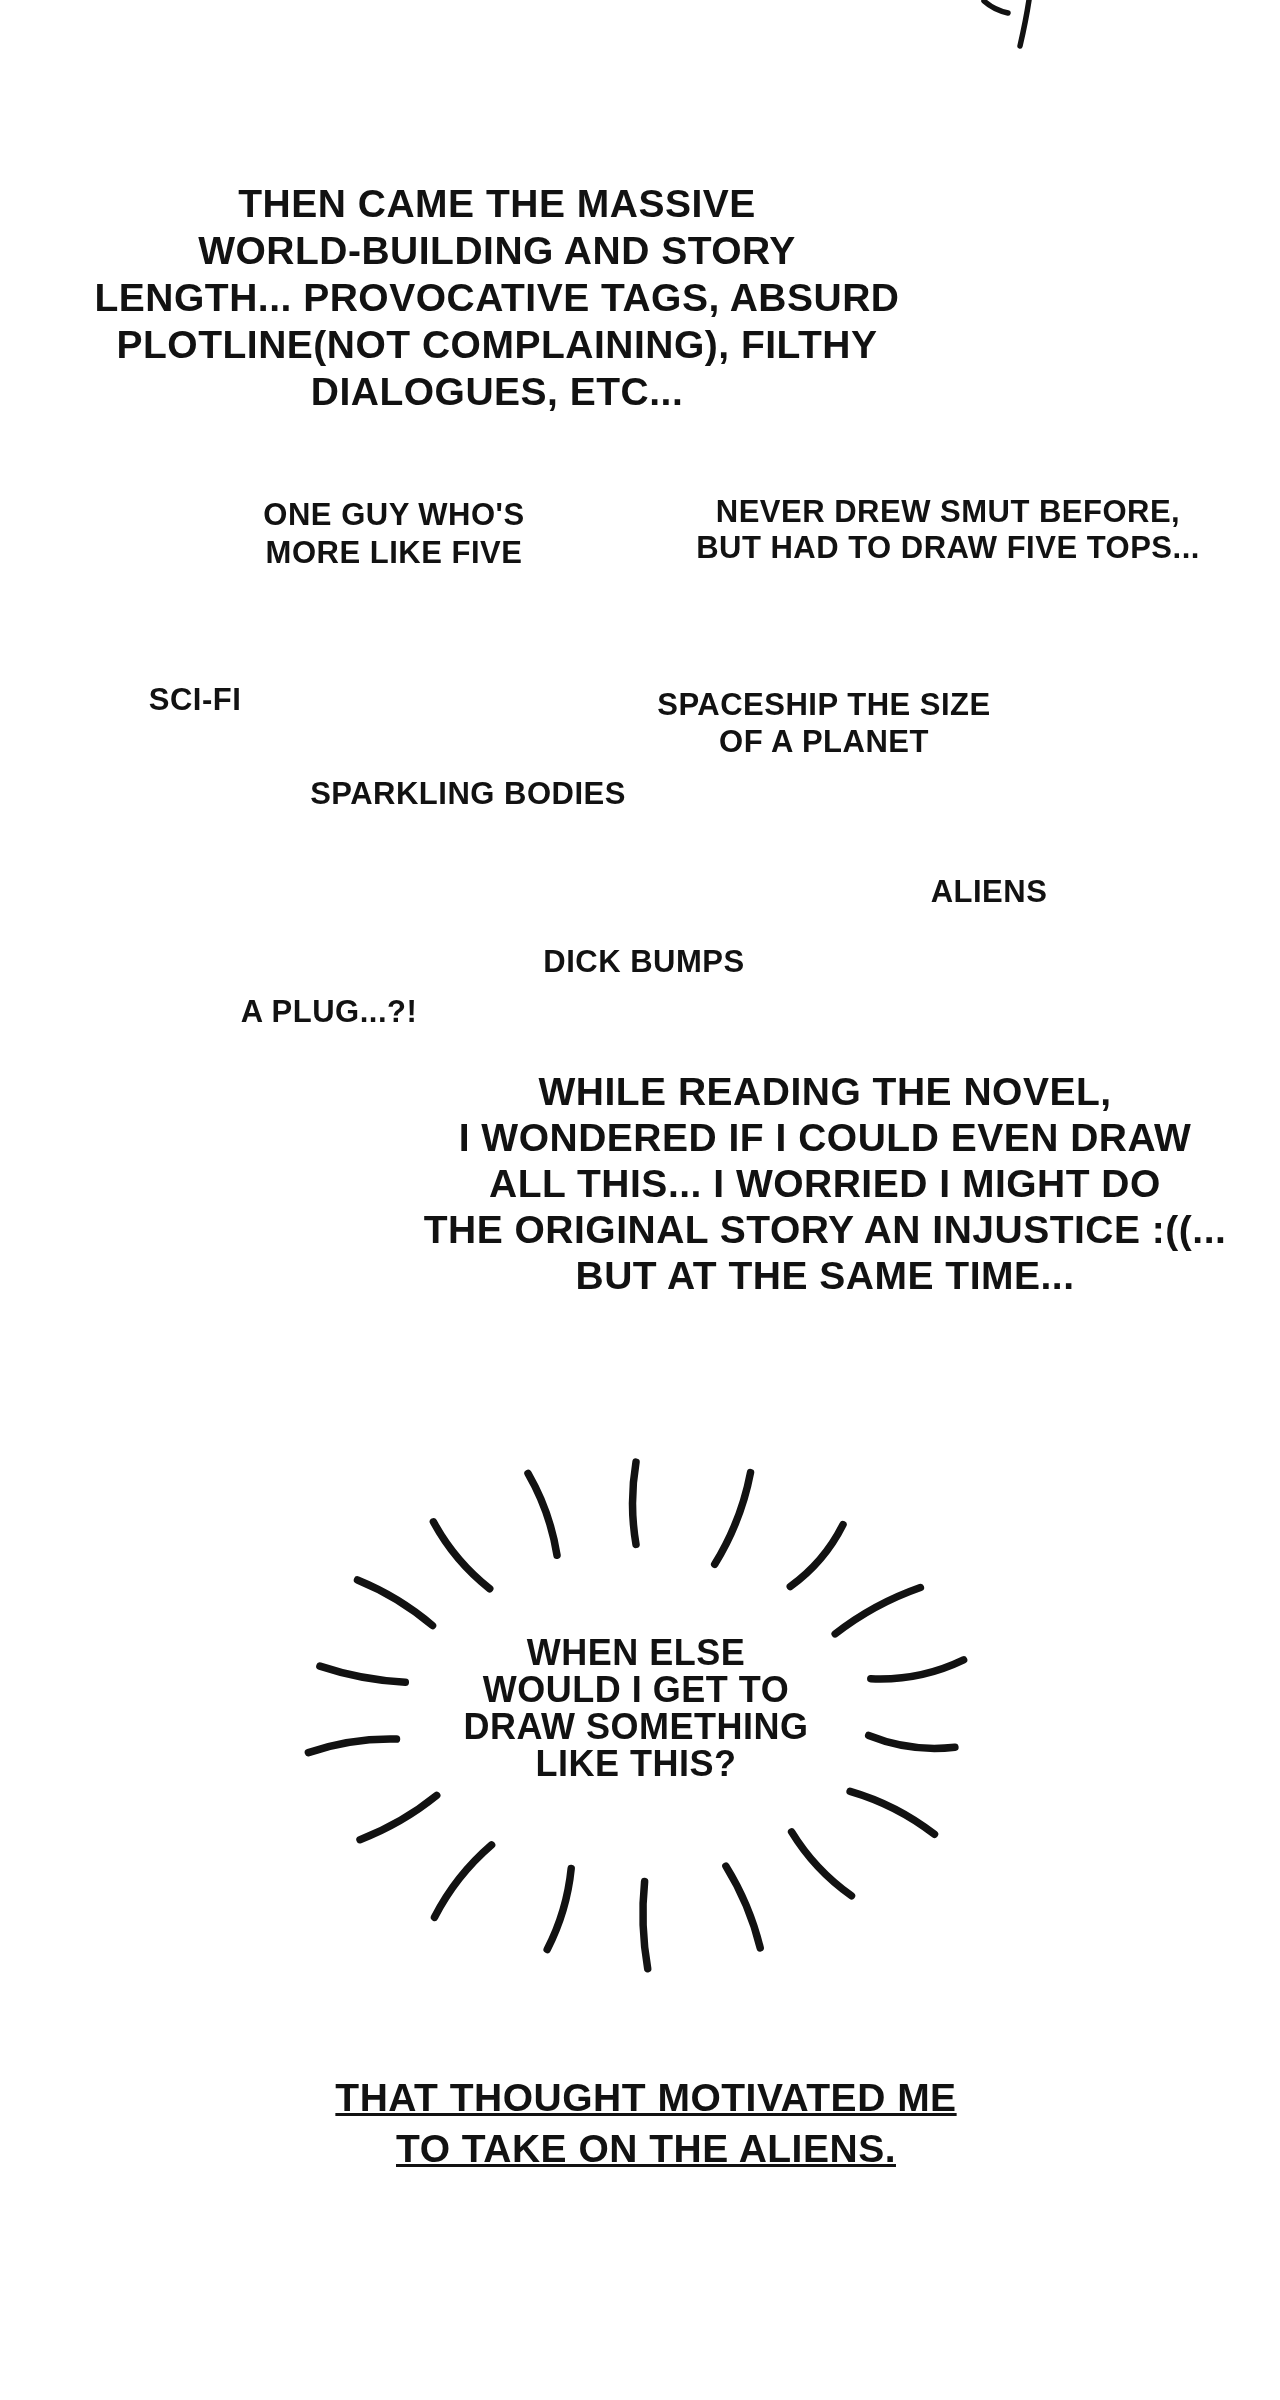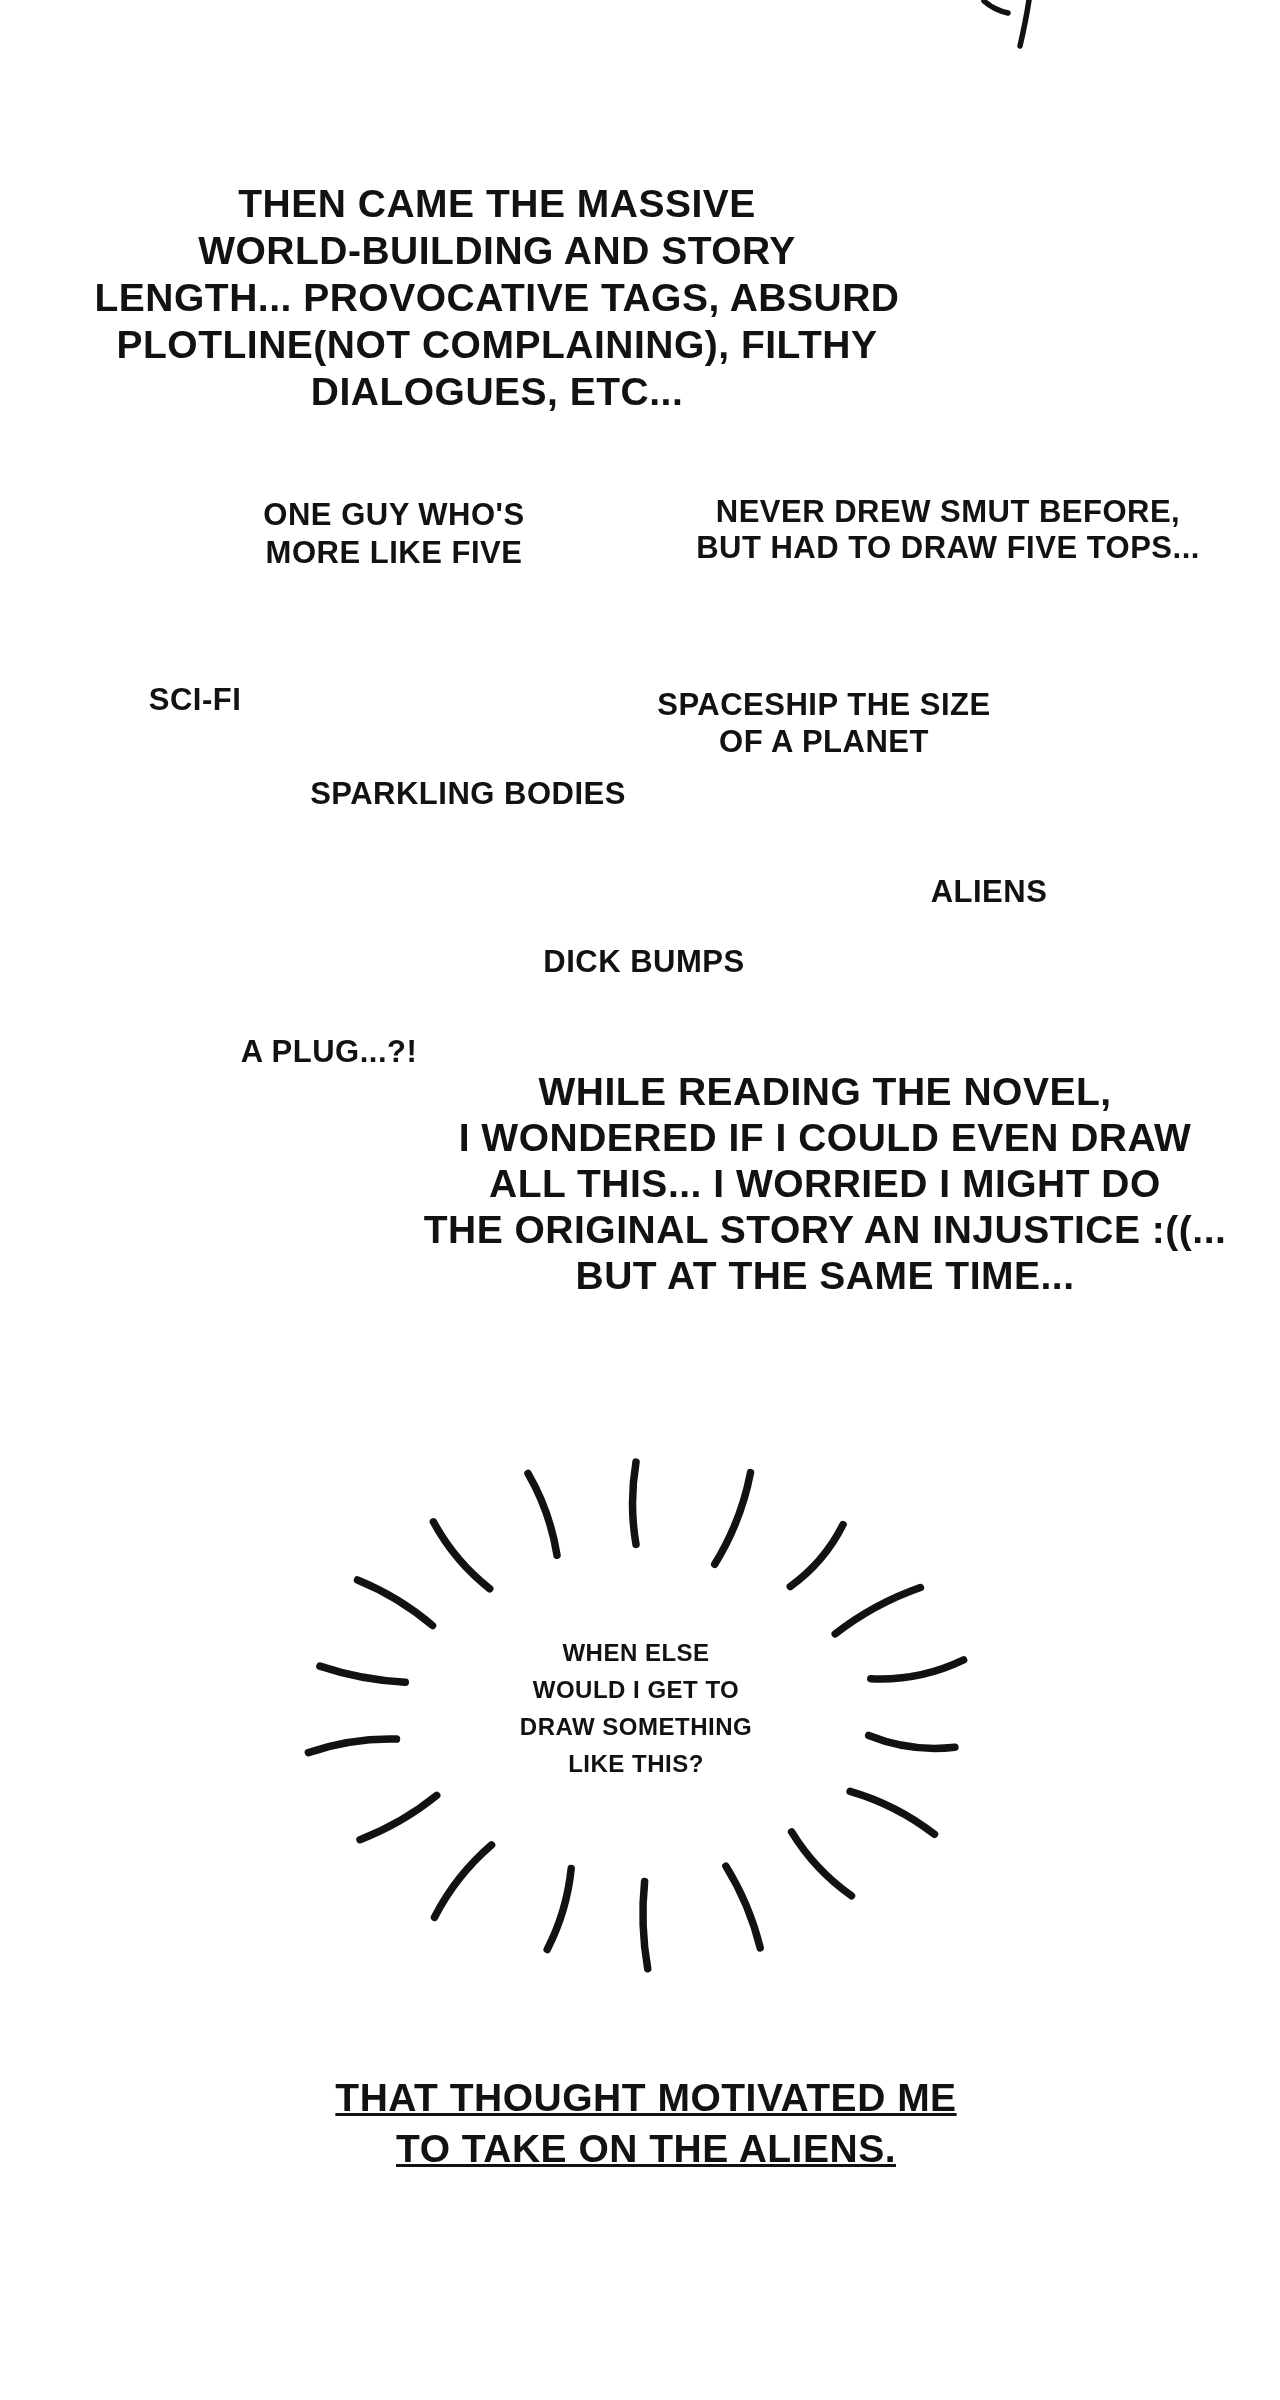--- a/index.html
+++ b/index.html
@@ -15,21 +15,21 @@
     position:absolute;
     text-align:center;
     font-weight:bold;
     white-space:nowrap;
     transform:translateX(-50%);
     letter-spacing:0.5px;
     color:#121212;
   }
   .big{font-size:39px;line-height:47px;}
   .med{font-size:31px;line-height:37px;}
-  .burst-txt{font-size:24px;line-height:37px;}
+  .burst-txt{font-size:36px;line-height:37px;}
   .closing{font-size:39px;line-height:51px;}
   svg{position:absolute;display:block;}
 </style>
 </head>
 <body>
 
 <div class="page">
 
   <svg style="left:978px;top:0;" width="70" height="52" viewBox="0 0 70 52">
     <path d="M6 1 Q 16 10 30 13" fill="none" stroke="#121212" stroke-width="5.5" stroke-linecap="round"></path>
@@ -59,21 +59,21 @@
     <div>SPACESHIP THE SIZE</div>
     <div>OF A PLANET</div>
   </div>
 
   <div class="tblock med" style="left:468px;top:775px;"><span>SPARKLING BODIES</span></div>
 
   <div class="tblock med" style="left:989px;top:873px;"><span>ALIENS</span></div>
 
   <div class="tblock med" style="left:644px;top:943px;"><span>DICK BUMPS</span></div>
 
-  <div class="tblock med" style="left:329px;top:993px;margin-top:40px;"><span>A PLUG...?!</span></div>
+  <div class="tblock med" style="left:329px;top:993px;"><span>A PLUG...?!</span></div>
 
   <div class="tblock big" style="left:825px;top:1069px;line-height:46px;">
     <div>WHILE READING THE NOVEL,</div>
     <div>I WONDERED IF I COULD EVEN DRAW</div>
     <div>ALL THIS... I WORRIED I MIGHT DO</div>
     <div>THE ORIGINAL STORY AN INJUSTICE :((...</div>
     <div>BUT AT THE SAME TIME...</div>
   </div>
 
   <svg id="burst-svg" style="left:286px;top:1433px;" width="700" height="560" viewBox="0 0 700 560">

